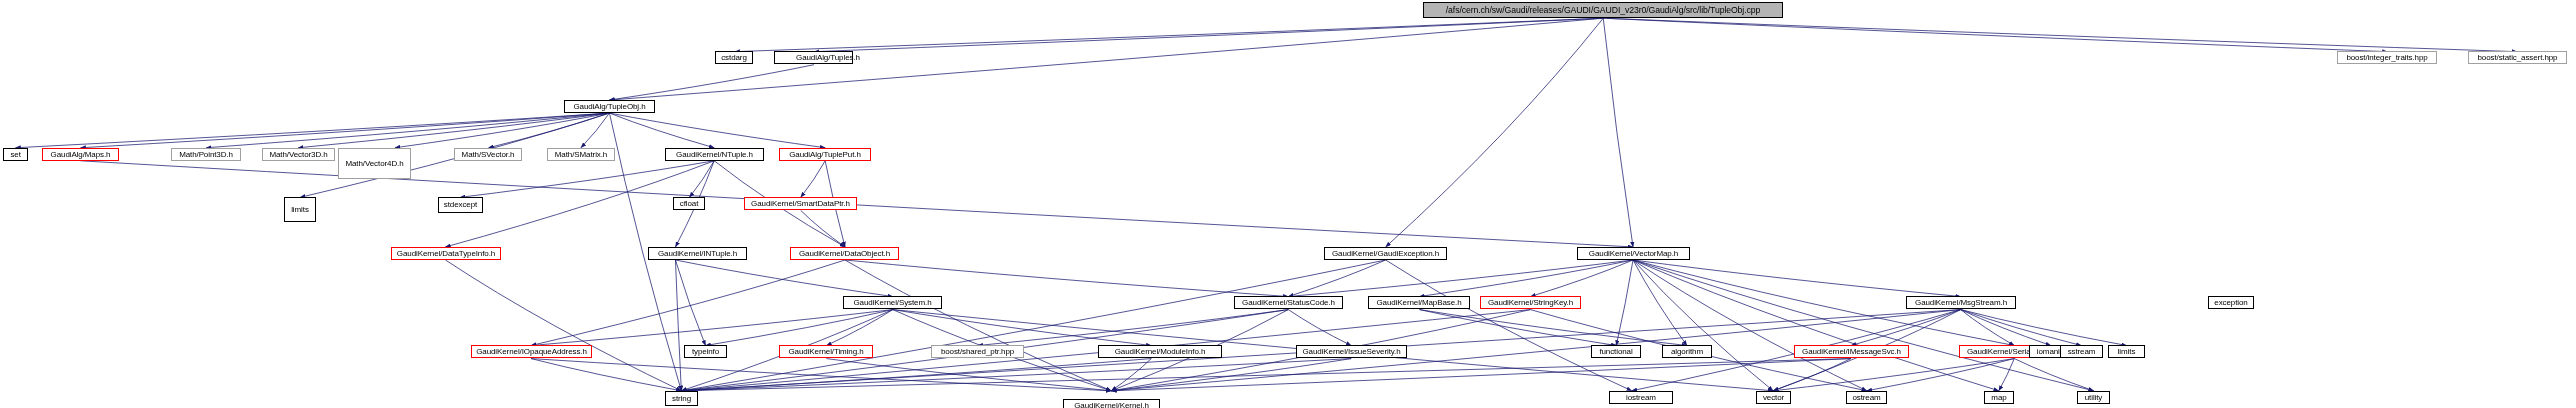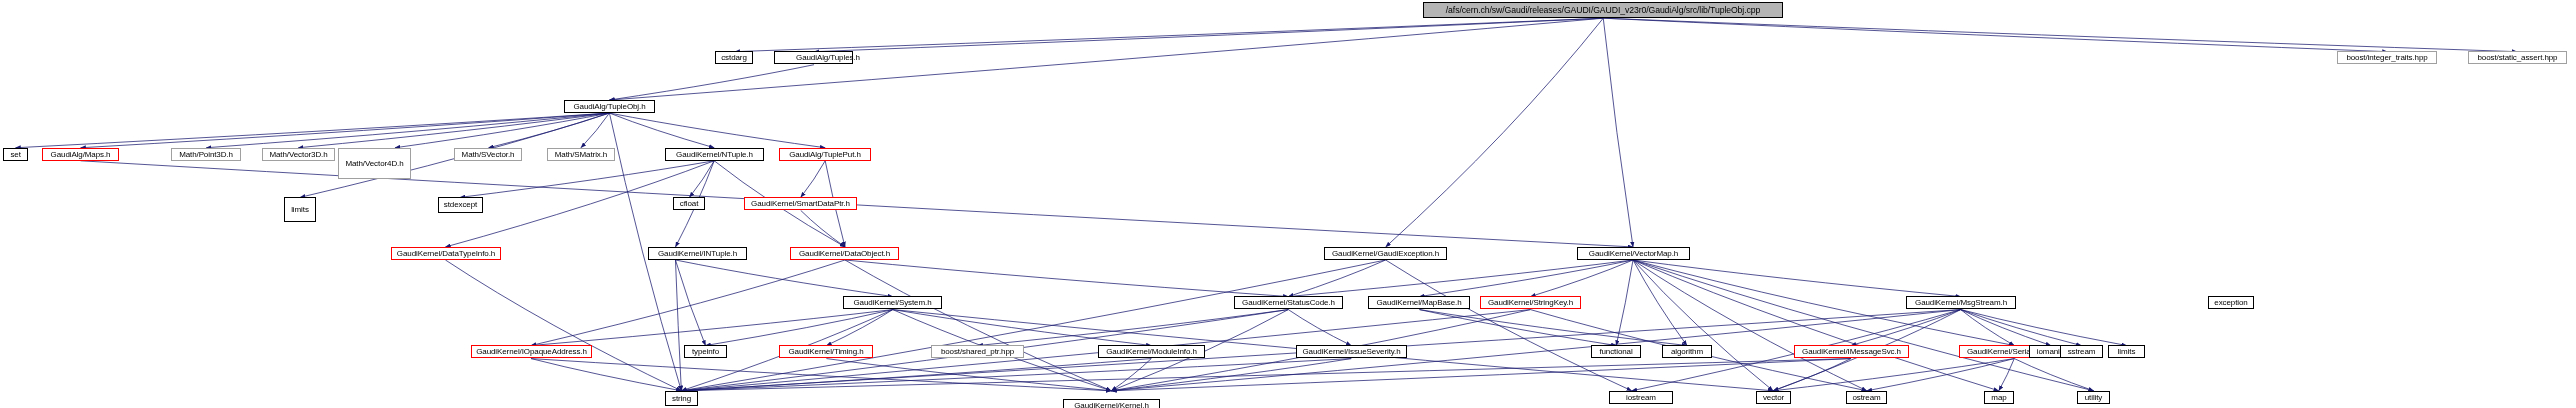--- a/index.html
+++ b/index.html
@@ -163,21 +163,21 @@
       <div class="node black" style="left: 843px; top: 296px; width: 99px; height: 13px;">GaudiKernel/System.h</div>
       <div class="node black" style="left: 1234px; top: 296px; width: 109px; height: 13px;">GaudiKernel/StatusCode.h</div>
       <div class="node black" style="left: 1368px; top: 296px; width: 102px; height: 13px;">GaudiKernel/MapBase.h</div>
       <div class="node red" style="left: 1480px; top: 296px; width: 101px; height: 13px;">GaudiKernel/StringKey.h</div>
       <div class="node black" style="left: 1906px; top: 296px; width: 110px; height: 13px;">GaudiKernel/MsgStream.h</div>
       <div class="node black" style="left: 2208px; top: 296px; width: 46px; height: 13px;">exception</div>
       <div class="node red" style="left: 471px; top: 345px; width: 121px; height: 13px;">GaudiKernel/IOpaqueAddress.h</div>
       <div class="node black" style="left: 684px; top: 345px; width: 43px; height: 13px;">typeinfo</div>
       <div class="node red" style="left: 779px; top: 345px; width: 94px; height: 13px;">GaudiKernel/Timing.h</div>
       <div class="node gray" style="left: 931px; top: 345px; width: 93px; height: 13px;">boost/shared_ptr.hpp</div>
-      <div class="node black" style="left: 1098px; top: 345px; width: 107px; height: 13px;">GaudiKernel/ModuleInfo.h</div>
+      <div class="node black" style="left: 1098px; top: 345px; width: 124px; height: 13px;">GaudiKernel/ModuleInfo.h</div>
       <div class="node black" style="left: 1296px; top: 345px; width: 111px; height: 13px;">GaudiKernel/IssueSeverity.h</div>
       <div class="node black" style="left: 1591px; top: 345px; width: 50px; height: 13px;">functional</div>
       <div class="node black" style="left: 1662px; top: 345px; width: 50px; height: 13px;">algorithm</div>
       <div class="node red" style="left: 1794px; top: 345px; width: 115px; height: 13px;">GaudiKernel/IMessageSvc.h</div>
       <div class="node red" style="left: 1959px; top: 345px; width: 112px; height: 13px;">GaudiKernel/SerializeSTL.h</div>
       <div class="node black" style="left: 2029px; top: 345px; width: 43px; height: 13px;">iomanip</div>
       <div class="node black" style="left: 2060px; top: 345px; width: 43px; height: 13px;">sstream</div>
       <div class="node black" style="left: 2108px; top: 345px; width: 37px; height: 13px;">limits</div>
       <div class="node black" style="left: 1063px; top: 391px; width: 97px; height: 13px; margin-top: 8px;">GaudiKernel/Kernel.h</div>
       <div class="node black" style="left: 665px; top: 391px; width: 33px; height: 15px;">string</div>

